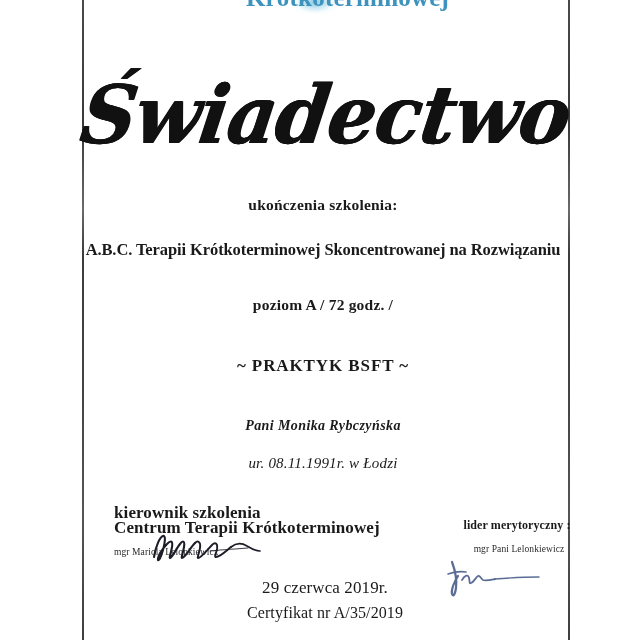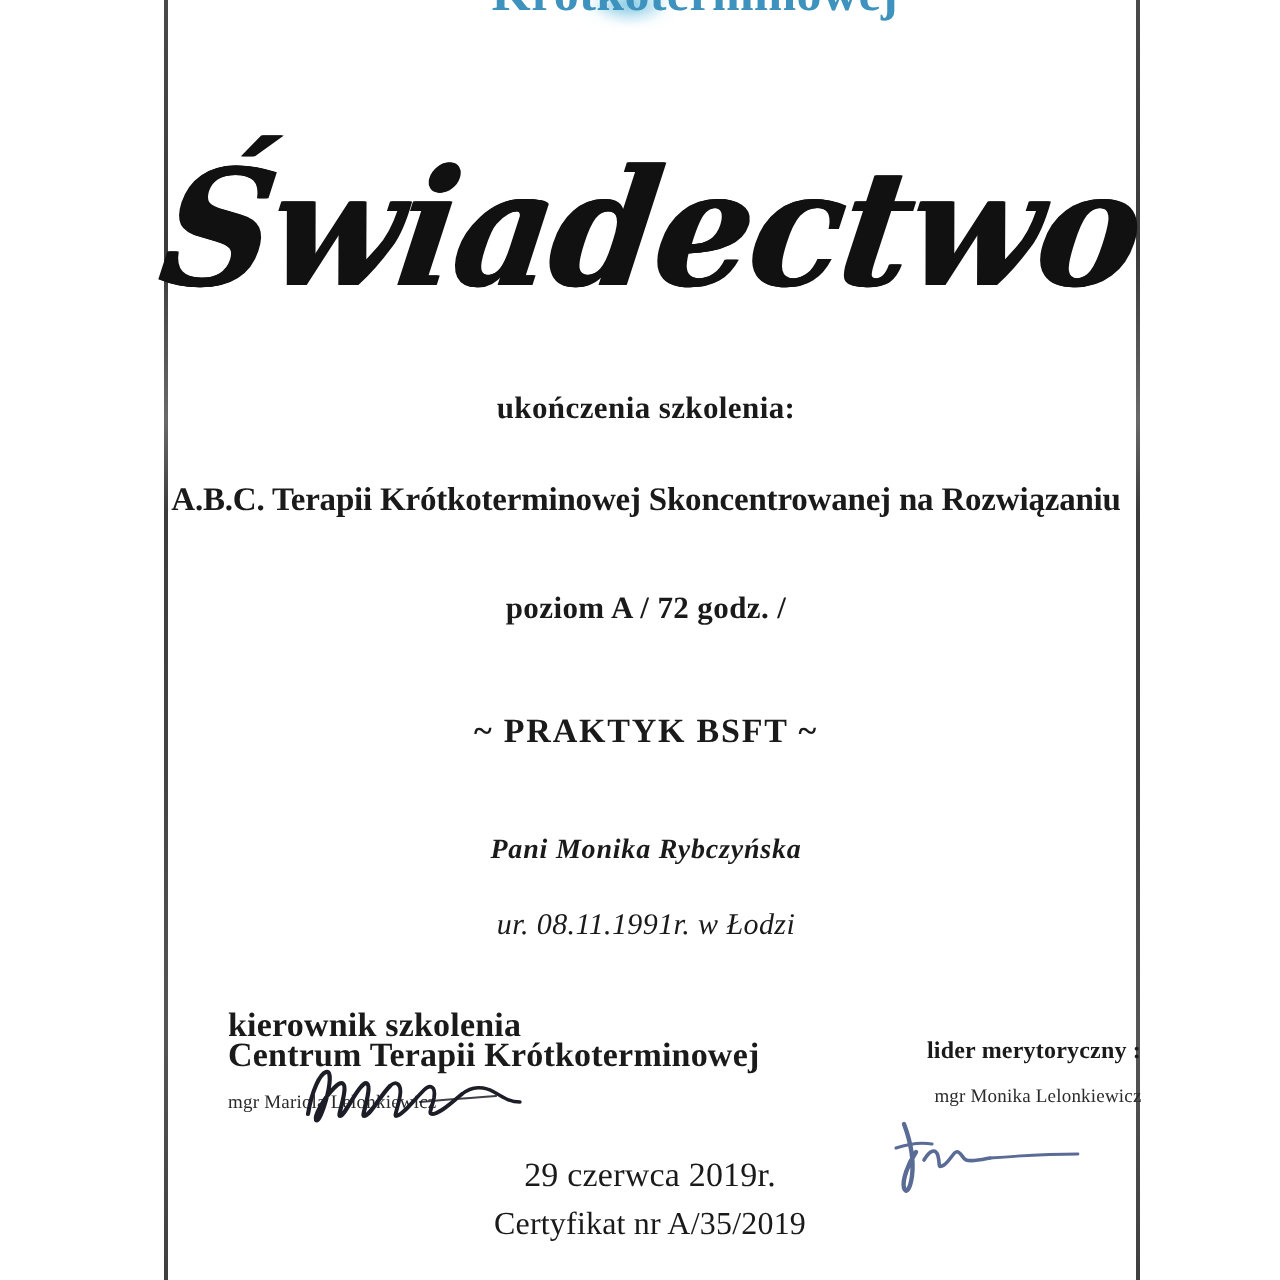--- a/index.html
+++ b/index.html
@@ -275,21 +275,21 @@
       <path d="M45 12 C48 9, 51 11, 50 17 C49 23, 47 27, 48 27
                C51 27, 57 19, 62 14 C65 11, 68 12, 67 18
                C66 23, 64 26, 66 26 C70 26, 76 20, 81 16" stroke-width="1.9"></path>
       <path d="M81 16 C86 12, 92 12, 97 15 C102 18, 105 20, 110 20" stroke-width="1.7"></path>
       <path d="M60 20 C70 19, 84 18, 98 17" stroke-width="1.1" opacity="0.85"></path>
     </g>
   </svg>
 
   <div class="sig-right">
     <div class="role">lider merytoryczny :</div>
-    <div class="signer">mgr Monika Lelonkiewicz</div>
+    <div class="signer">mgr Pani Lelonkiewicz</div>
   </div>
   <svg class="sig-right-ink" viewBox="0 0 120 40">
     <g fill="none" stroke="#5a6c96" stroke-linecap="round" stroke-linejoin="round">
       <path d="M10 4 C13 12, 15 22, 14 30 C13 37, 11 39, 10 36
                C9 32, 12 24, 16 18" stroke-width="2.2"></path>
       <path d="M6 16 C12 14, 18 13, 24 14" stroke-width="1.6"></path>
       <path d="M20 22 C23 17, 26 16, 27 20 C28 24, 27 26, 29 25
                C32 24, 34 19, 36 18 C38 17, 39 21, 41 22
                C44 23, 48 22, 53 21" stroke-width="1.8"></path>
       <path d="M53 21 C66 20, 82 19, 97 19" stroke-width="1.4"></path>

